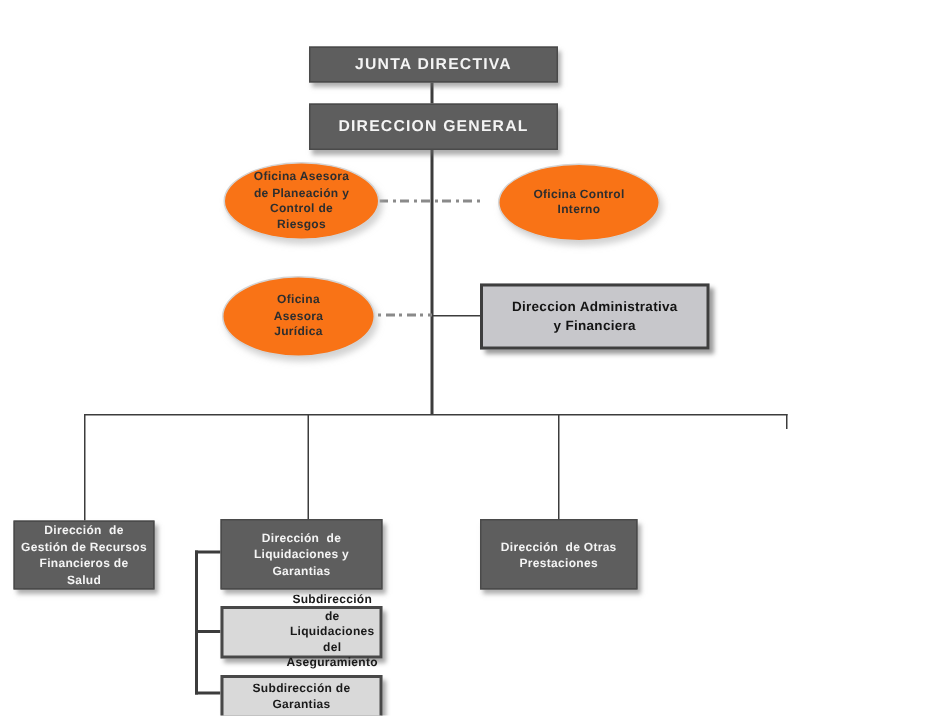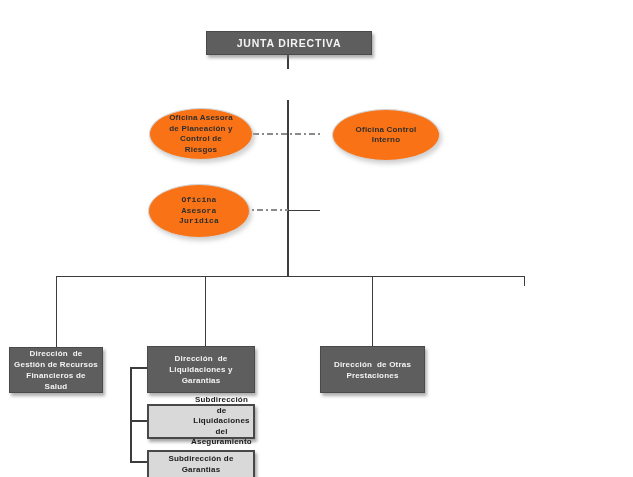--- a/index.html
+++ b/index.html
@@ -52,33 +52,36 @@
   <div class="dash" style="left:243px;top:188px;width:45px;"></div>
   <div class="line" style="left:288px;top:189px;width:32px;height:1px;"></div>
 
   <div class="line" style="left:130px;top:346px;width:2px;height:96px;"></div>
   <div class="line" style="left:130px;top:346px;width:17px;height:2px;"></div>
   <div class="line" style="left:130px;top:399px;width:17px;height:2px;"></div>
   <div class="line" style="left:130px;top:440px;width:17px;height:2px;"></div>
 
   <div class="node dark top-box" style="left:206px;top:10px;width:166px;height:24px;">JUNTA DIRECTIVA</div>
 
+  <div class="node dark top-box" style="left:206px;top:48px;width:166px;height:31px;">DIRECCION GENERAL</div>
 
   <div class="node ellipse" style="left:149px;top:87px;width:104px;height:52px;">Oficina Asesora
 de Planeación y
 Control de
 Riesgos</div>
 
   <div class="node ellipse" style="left:332px;top:88px;width:108px;height:52px;">Oficina Control
 Interno</div>
 
-  <div class="node ellipse" style="left:148px;top:163px;width:102px;height:54px;font-family:Liberation Mono, monospace;">Oficina
+  <div class="node ellipse" style="left:148px;top:163px;width:102px;height:54px;">Oficina
 Asesora
 Jurídica</div>
 
+  <div class="node admin" style="left:320px;top:168px;width:153px;height:44px;">Direccion Administrativa
+y Financiera</div>
 
   <div class="node dark" style="left:9px;top:326px;width:94px;height:46px;">Dirección&nbsp; de
 Gestión de Recursos
 Financieros de
 Salud</div>
 
   <div class="node dark" style="left:147px;top:325px;width:108px;height:47px;">Dirección&nbsp; de
 Liquidaciones y
 Garantias</div>
 

